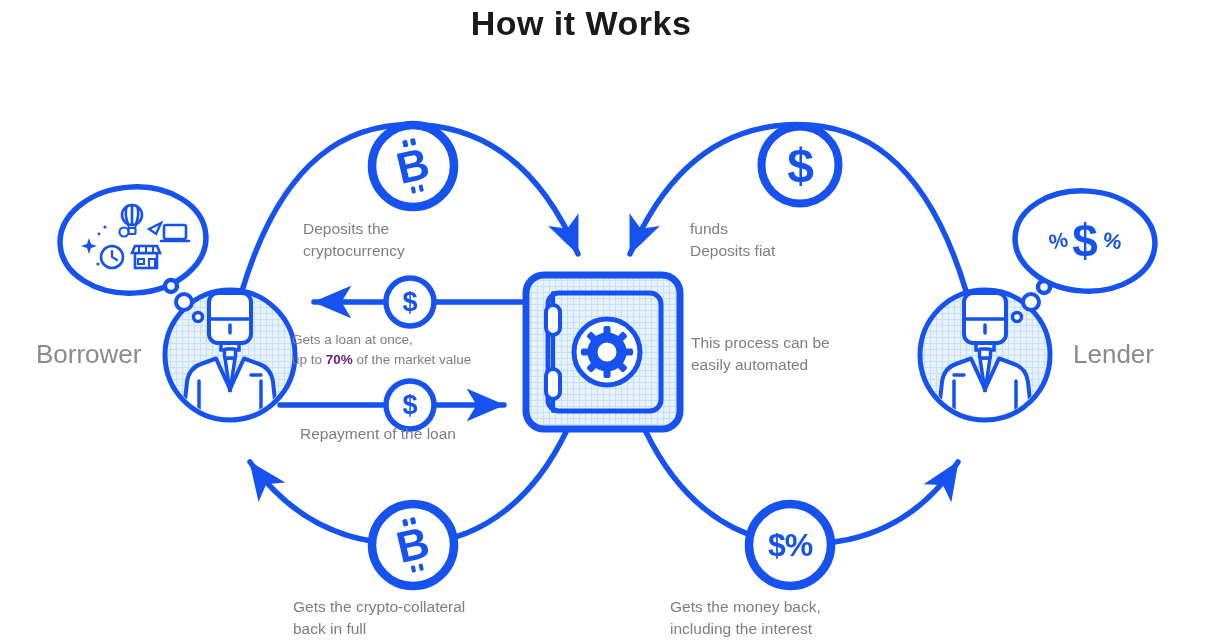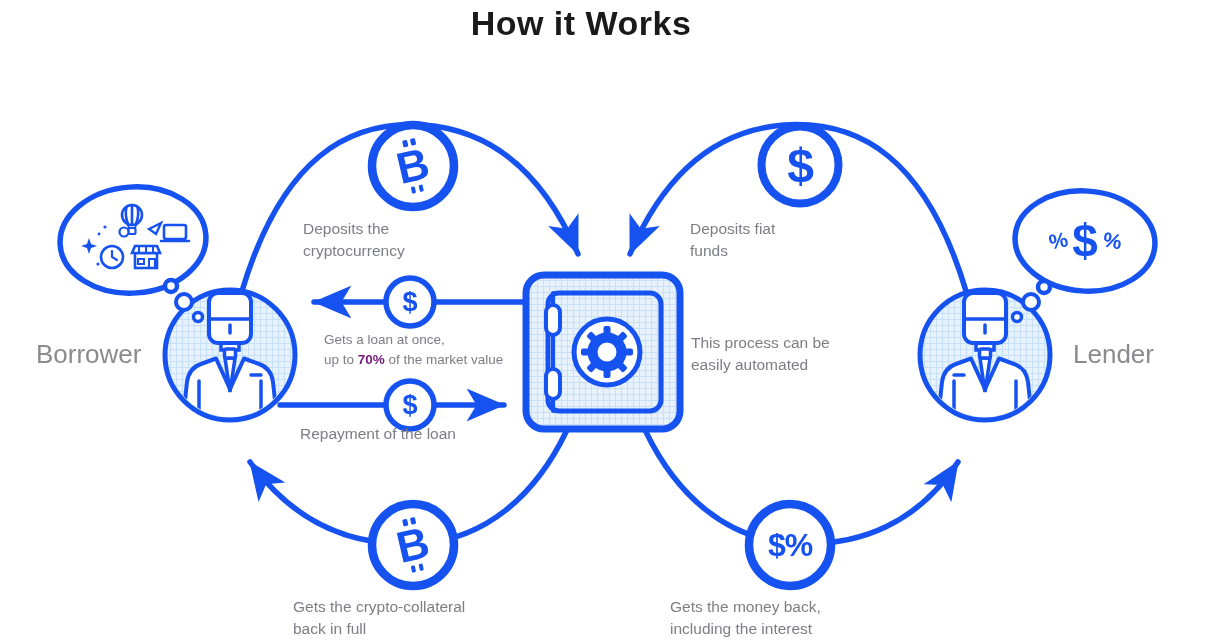--- a/index.html
+++ b/index.html
@@ -186,24 +186,24 @@
     <span class="pct-l">%</span>
     <span class="dollar-big">$</span>
     <span class="pct-r">%</span>
   </div>
 
   <div class="caption" style="left:303px;top:218px;width:220px;">
     <div>Deposits the</div>
     <div>cryptocurrency</div>
   </div>
   <div class="caption" style="left:690px;top:218px;width:220px;">
+    <div>funds</div>
     <div>Deposits fiat</div>
-    <div>funds</div>
-  </div>
-  <div class="caption small" style="left:292px;top:330px;width:240px;padding-left:32px;">
+  </div>
+  <div class="caption small" style="left:292px;top:330px;width:240px;">
     <div>Gets a loan at once,</div>
     <div><span>up to </span><b>70%</b><span> of the market value</span></div>
   </div>
   <div class="caption" style="left:300px;top:423px;width:240px;">
     <div>Repayment of the loan</div>
   </div>
   <div class="caption" style="left:691px;top:332px;width:220px;">
     <div>This process can be</div>
     <div>easily automated</div>
   </div>

